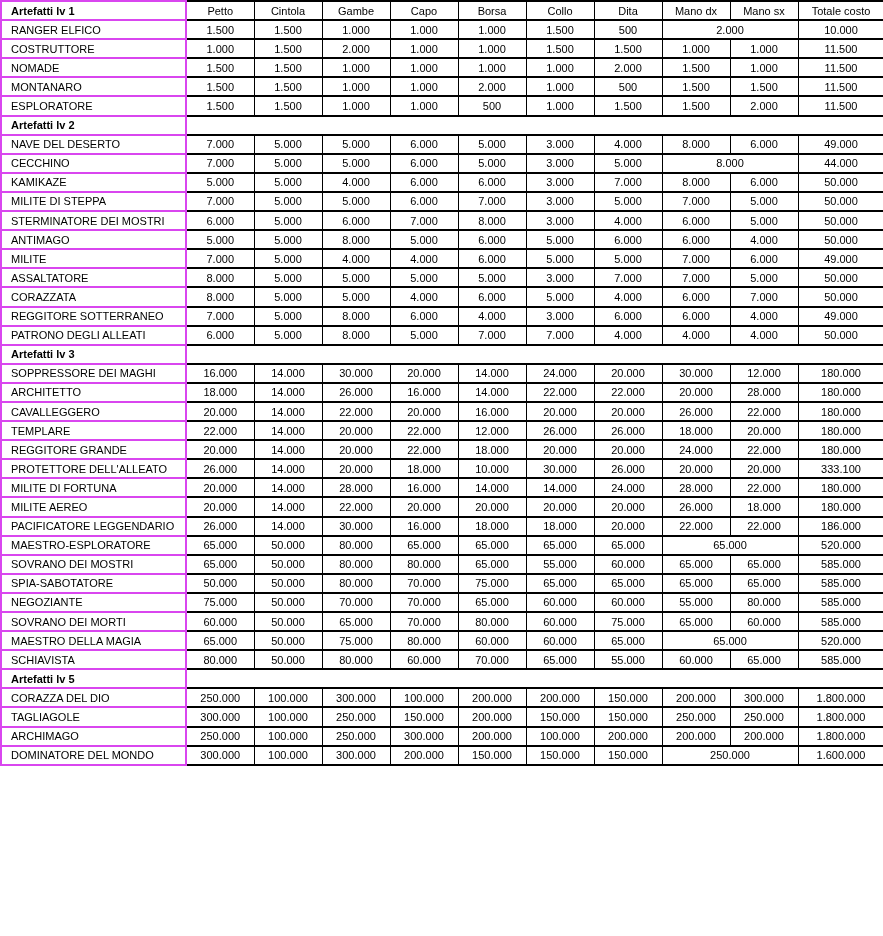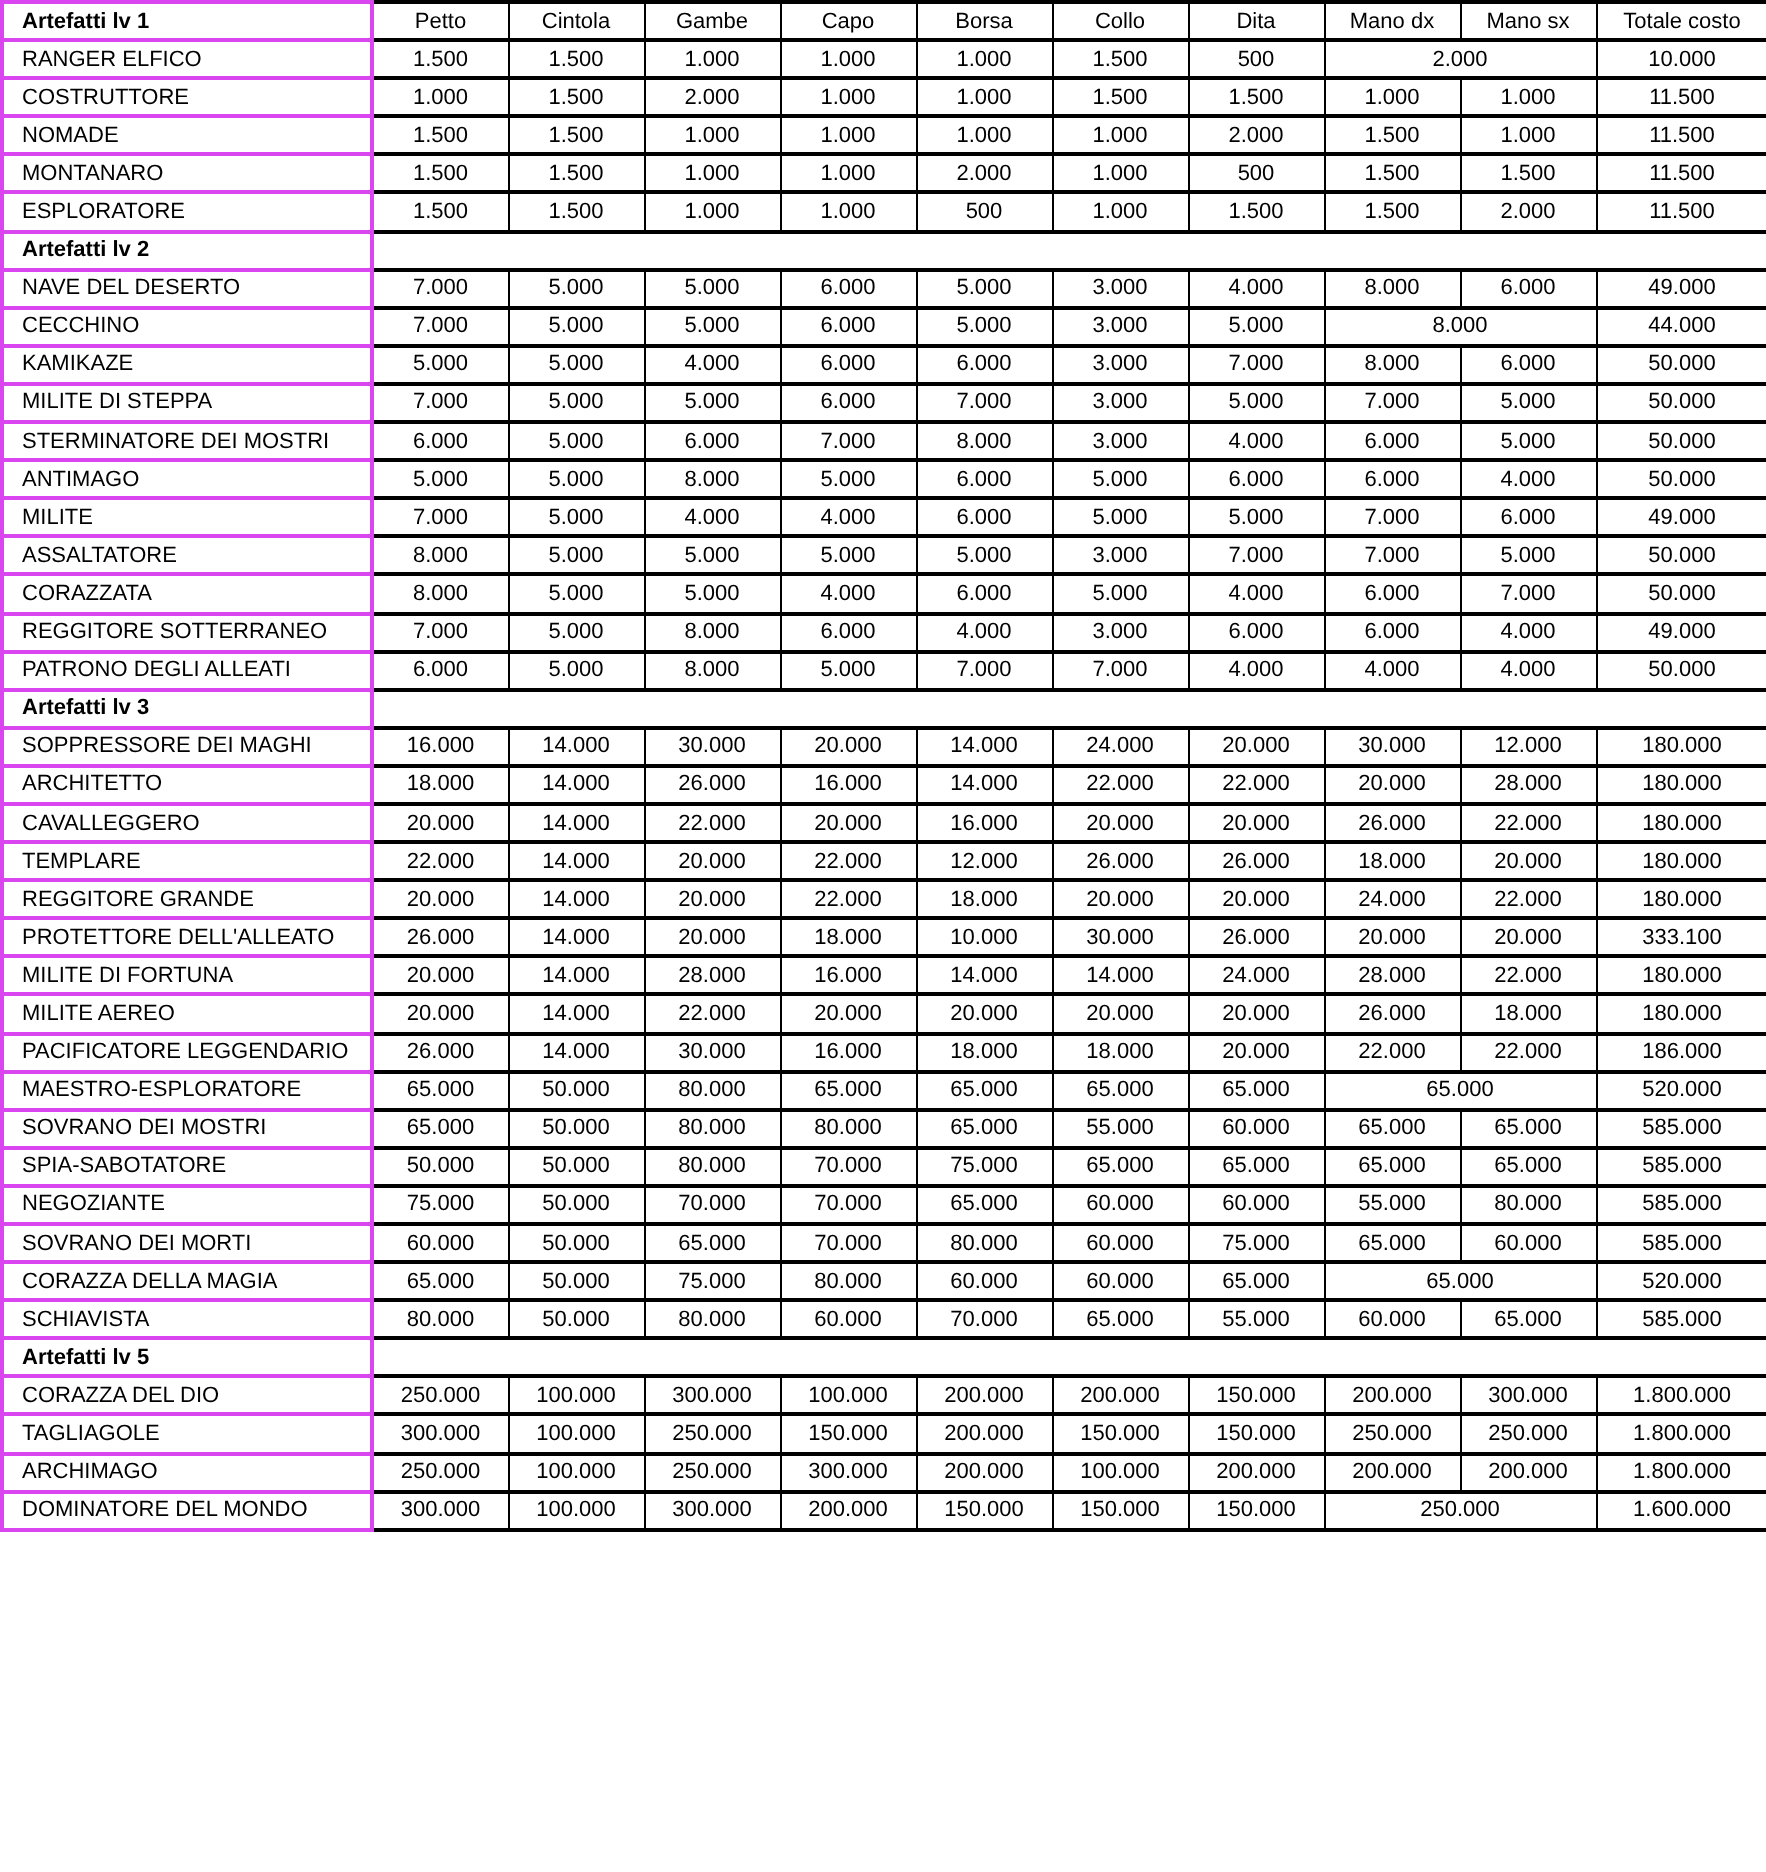--- a/index.html
+++ b/index.html
@@ -462,21 +462,21 @@
           <td>65.000</td>
           <td>70.000</td>
           <td>80.000</td>
           <td>60.000</td>
           <td>75.000</td>
           <td>65.000</td>
           <td>60.000</td>
           <td>585.000</td>
         </tr>
         <tr>
-          <td class="lab">CORAZZA DELLA MAGIA</td>
+          <td class="lab">MAESTRO DELLA MAGIA</td>
           <td>65.000</td>
           <td>50.000</td>
           <td>75.000</td>
           <td>80.000</td>
           <td>60.000</td>
           <td>60.000</td>
           <td>65.000</td>
           <td colspan="2">65.000</td>
           <td>520.000</td>
         </tr>

